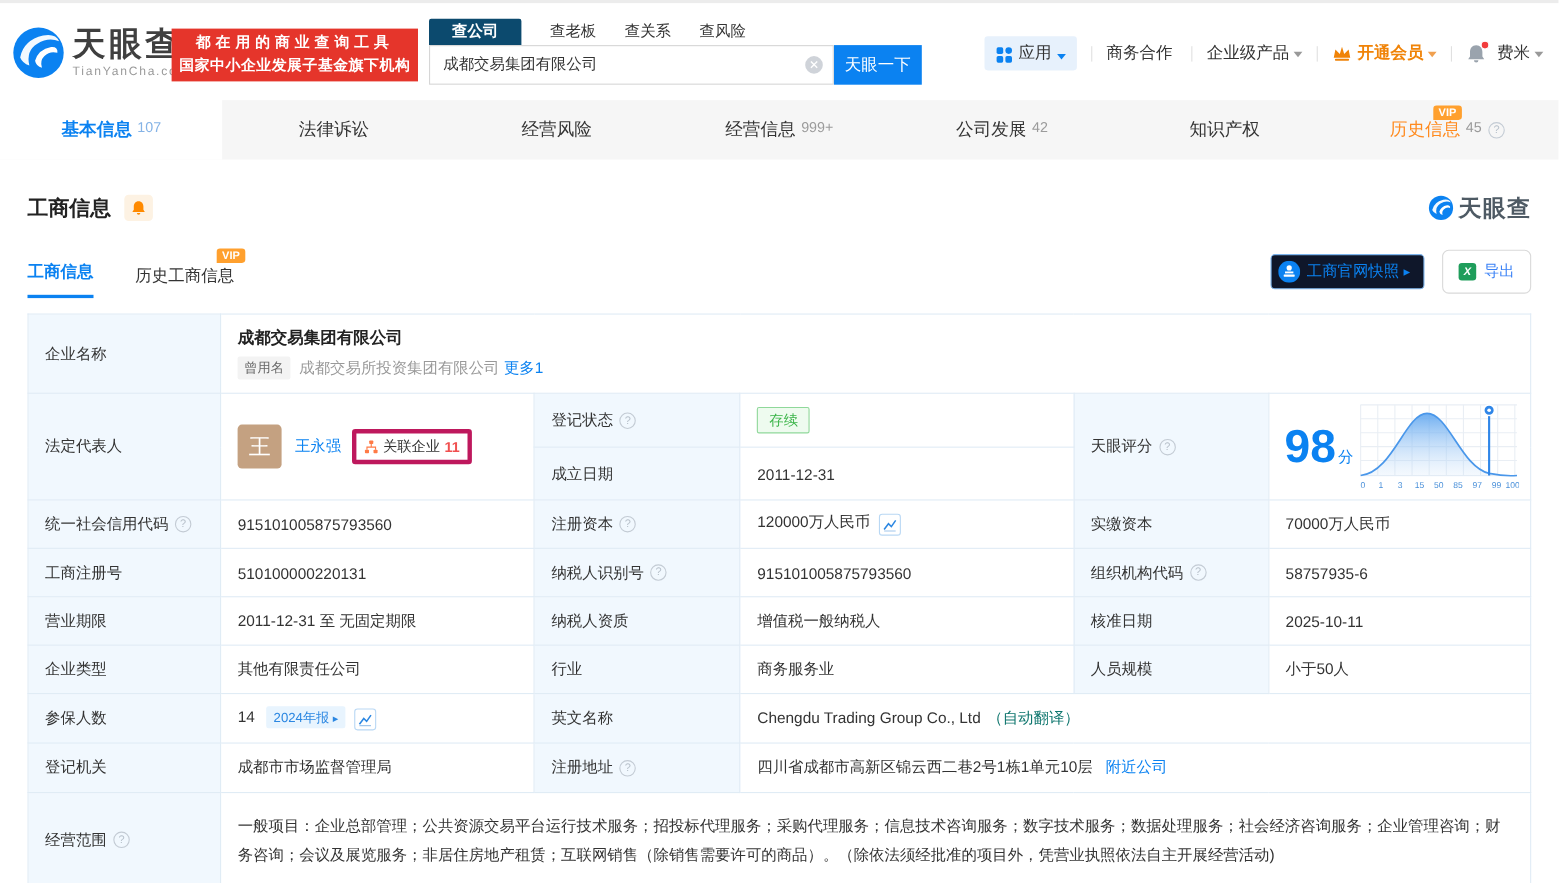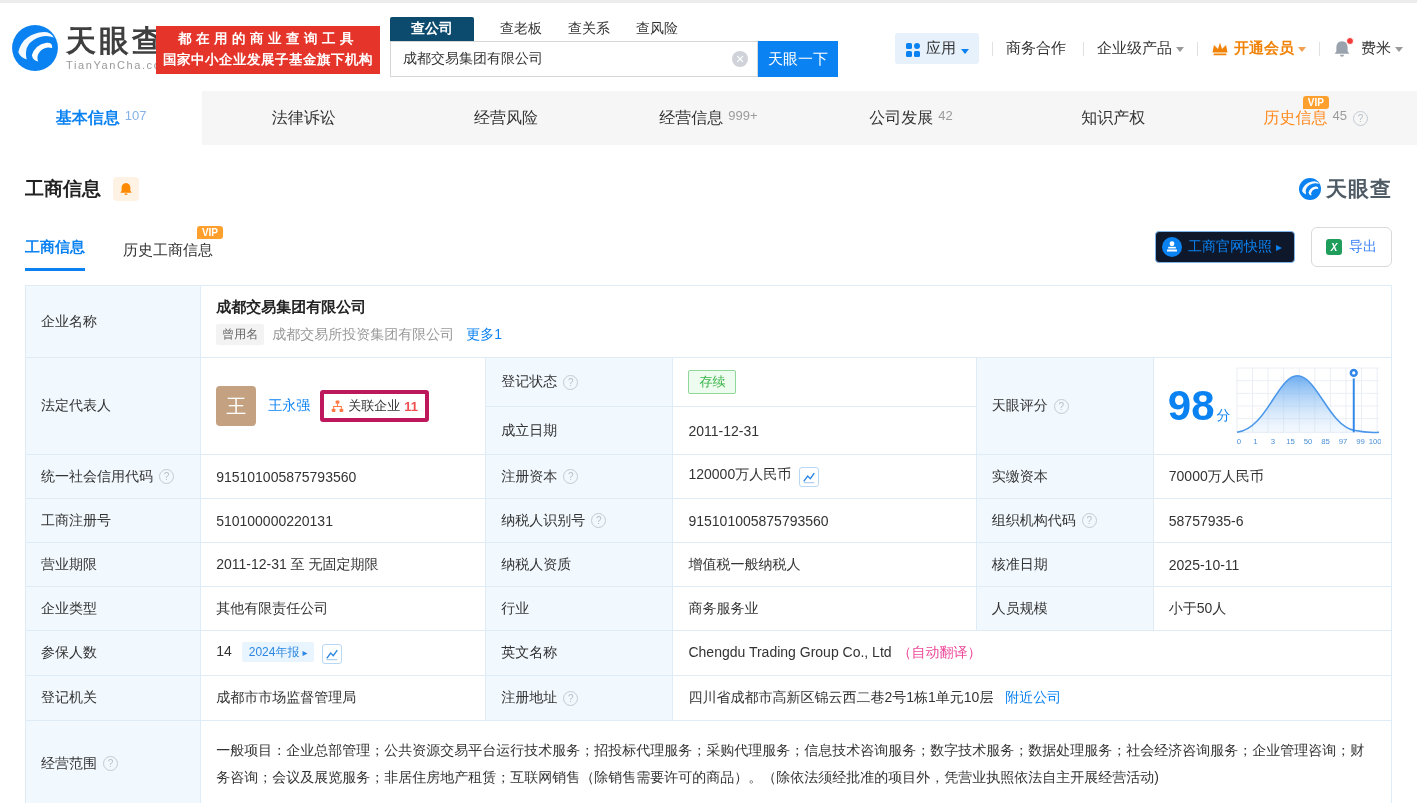--- a/index.html
+++ b/index.html
@@ -112,21 +112,21 @@
     align-items: center; justify-content: center; margin-left: 8px; vertical-align: -5px; cursor: pointer; }
   .report-badge { background: #e8f4fe; color: #2b87e2; font-size: 12px; padding: 3px 7px; border-radius: 2px;
     margin-left: 10px; cursor: pointer; }
   .report-badge::after { content: "▸"; font-size: 10px; margin-left: 3px; }
   .score-cell { padding: 6px 10px !important; }
   .score-wrap { display: flex; align-items: center; justify-content: space-between; }
   .score-num { color: #0b82f1; white-space: nowrap; margin-left: 4px; }
   .score-big { font-size: 42px; font-weight: 700; line-height: 1; }
   .score-unit { font-size: 14px; margin-left: 2px; }
   .scope-text { line-height: 1.9; }
-  .en-note { color: #ec4899; margin-left: 6px; }
+  .en-note { color: #0f766e; margin-left: 6px; }
 </style>
 </head>
 <body>
 
 <div class="page">
 
   <header class="topbar">
     <div class="logo">
       <svg class="logo-ic" viewBox="0 0 48 48">
         <circle cx="24" cy="24" r="22" fill="#0b82f1"></circle>
@@ -291,21 +291,21 @@
       <tbody>
           <tr style="height:72px">
         <td class="lbl">
           <span>企业名称</span>
         </td>
         <td colspan="5">
           <div class="cname">成都交易集团有限公司</div>
           <div class="former-row">
             <span class="badge-gray">曾用名</span>
             <span class="gray">成都交易所投资集团有限公司</span>
-            <a class="blue" style="margin-left:12px">更多1</a>
+            <a class="blue" style="margin-left:4px">更多1</a>
           </div>
         </td>
       </tr>
 
       <tr style="height:44px">
         <td class="lbl" rowspan="2">
           <span>法定代表人</span>
         </td>
         <td rowspan="2">
           <div class="rep">

